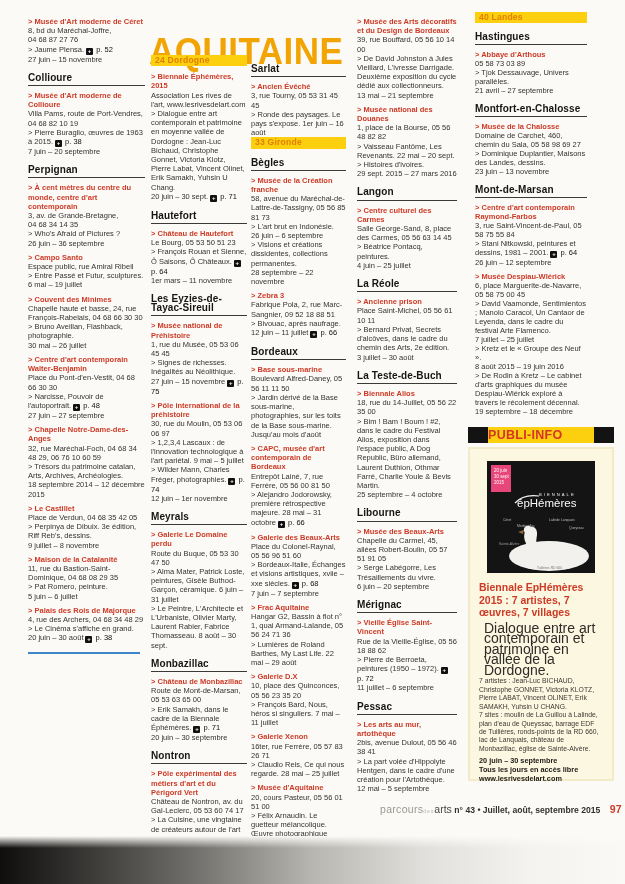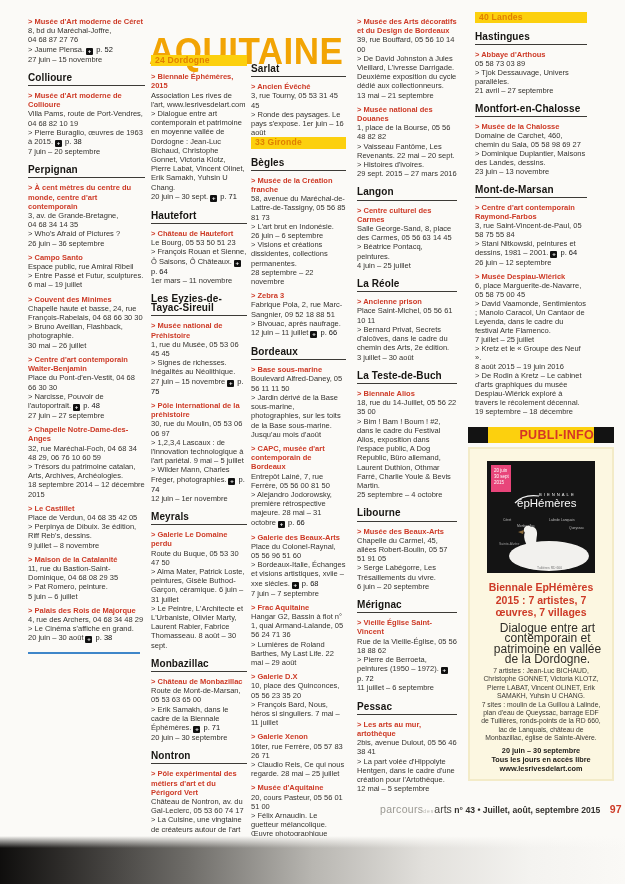--- a/index.html
+++ b/index.html
@@ -18,27 +18,27 @@
        padding:1px 4px;margin:0 0 6px 0;letter-spacing:.2px;}
   .it-divider{border-top:2px solid #3f86c9;margin-top:9px;width:96%;}
   .refbox{display:inline-block;width:7px;height:7px;background:#111;color:#fff;
        font-size:6px;line-height:7px;text-align:center;border-radius:1px;
        vertical-align:-1px;margin:0 1px 0 2px;font-weight:bold;}
   .refpg{font-weight:normal;color:#111;}
   
   .publi-banner{position:absolute;left:468px;top:427px;width:146px;height:16px;
        background:#fcd00e;display:flex;align-items:center;}
   .publi-banner .blk{width:20px;height:16px;background:#131313;}
-  .publi-banner .lbl{flex:1;text-align:right;color:#d53527;font-weight:900;
+  .publi-banner .lbl{flex:1;text-align:left;color:#d53527;font-weight:900;
        font-size:12.5px;letter-spacing:.3px;}
   .publi-box{position:absolute;left:468px;top:447px;width:146px;height:334px;
-       background:#fcf7e1;border:2px solid #f3ebc8;box-sizing:border-box;padding:10px 9px;text-align:center;}
+       background:#fcf7e1;border:2px solid #f3ebc8;box-sizing:border-box;padding:10px 9px;}
   .poster{display:block;margin:2px auto 8px auto;}
   .publi-title{color:#cd3a26;font-weight:bold;font-size:10.5px;line-height:12.5px;margin:0 0 4px 0;}
-  .publi-intro{font-size:12px;line-height:10.6px;color:#2e2c28;margin:0 0 2px 13px;}
+  .publi-intro{font-size:14px;line-height:10.6px;color:#2e2c28;margin:0 0 2px 5px;}
   .publi-small{font-size:6.8px;line-height:8.4px;color:#3a3833;margin:0;}
   .publi-bold{font-size:7.3px;line-height:9px;color:#23211d;font-weight:bold;margin:0;}
   
   .footer{position:absolute;left:380px;top:803px;font-size:9px;color:#33312d;white-space:nowrap;}
   .brand1{color:#9a9892;font-size:10.5px;letter-spacing:.3px;}
   .brand2{color:#b5b3ac;font-size:5px;letter-spacing:1px;}
   .brand3{color:#4a4843;font-weight:normal;font-size:10.5px;}
   .issue{font-weight:bold;font-size:8.6px;}
   .pageno{color:#cd3a26;font-weight:bold;font-size:10.5px;margin-left:7px;}
   .bottom-band{position:absolute;left:0;top:836px;width:625px;height:48px;

